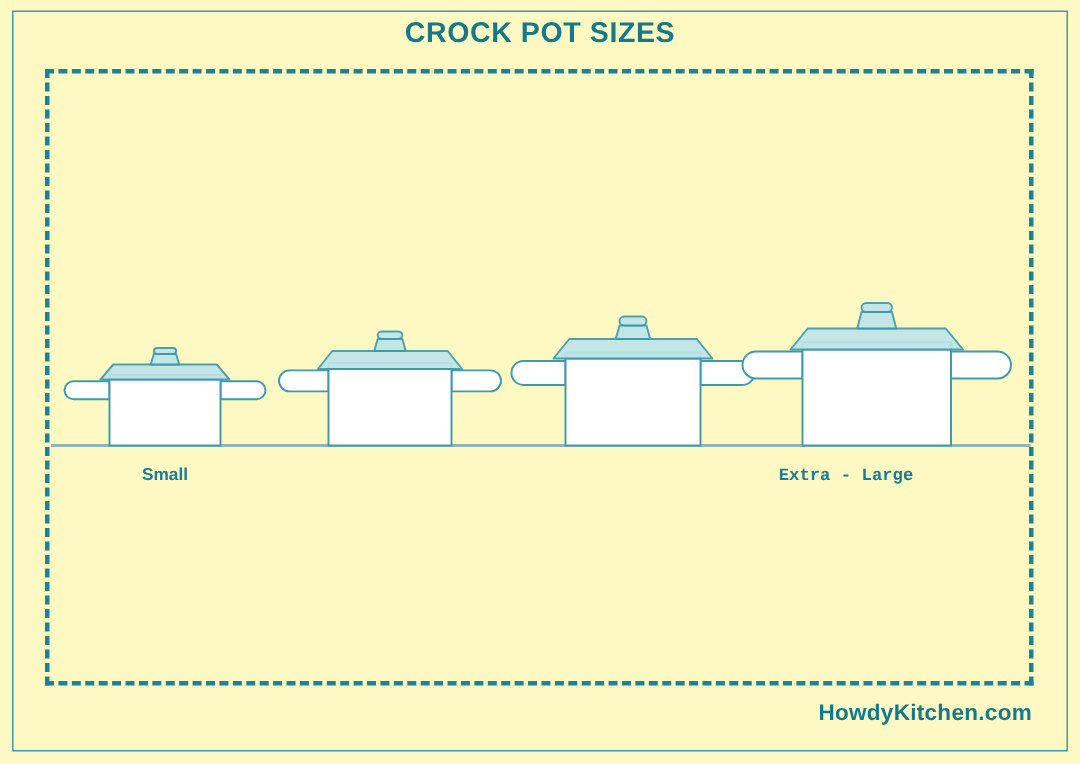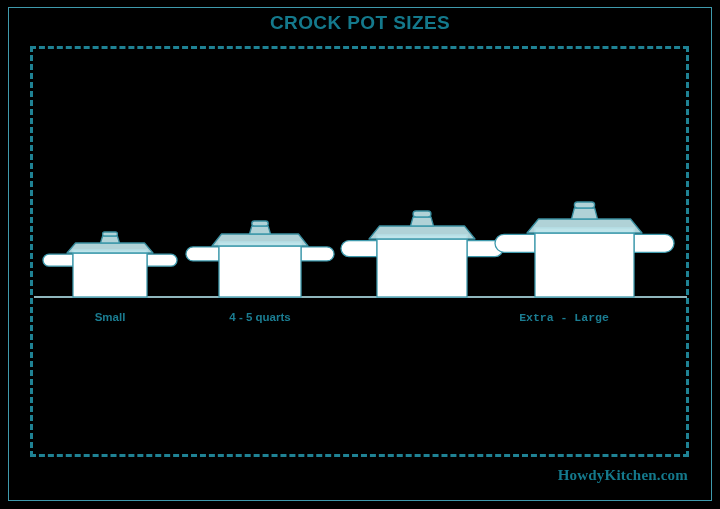--- a/index.html
+++ b/index.html
@@ -7,21 +7,21 @@
     padding: 0;
     background: #ffffff;
   }
   body {
     font-family: "Liberation Sans", sans-serif;
   }
   .infographic {
     position: relative;
     width: 720px;
     height: 509px;
-    background: #000000;
+    background: #fef9c3;
     box-sizing: border-box;
     overflow: hidden;
   }
   
   .outer-frame {
     position: absolute;
     left: 8px;
     top: 7px;
     width: 704px;
     height: 494px;
@@ -94,21 +94,21 @@
     display: block;
   }
   .footer-brand {
     position: absolute;
     right: 32px;
     top: 467px;
     font-size: 15px;
     font-weight: bold;
     color: #14798c;
     letter-spacing: 0.2px;
-    font-family: Liberation Serif, serif;
+    font-family: Liberation Sans, sans-serif;
   }
 </style>
 </head>
 <body>
 
 <div class="infographic">
 
   <div class="outer-frame"></div>
 
   <div class="title">CROCK POT SIZES</div>
@@ -225,21 +225,20 @@
 
     <rect x="87.36" y="11" width="20.28" height="6" rx="3" fill="#bfe4ea" stroke="#3f9aad" stroke-width="1.3" opacity="0.92"></rect>
   </svg>
         </div>
       </div>
     <div id="caption-container">
         <div class="caption" style="left: 48px; width: 124px; top: 310px;">
           <span class="cap-size">Small</span>
         </div>
         <div class="caption" style="left: 198px; width: 124px; top: 310px;">
-          <span class="cap-qty">4 - 5 quarts</span>
         </div>
         <div class="caption" style="left: 360px; width: 124px; top: 310px;">
         </div>
         <div class="caption" style="left: 502px; width: 124px; top: 310px; font-family: Liberation Mono, monospace;">
           <span class="cap-size">Extra - Large</span>
         </div>
       </div>
   </div>
 
   <div class="footer-brand">HowdyKitchen.com</div>

